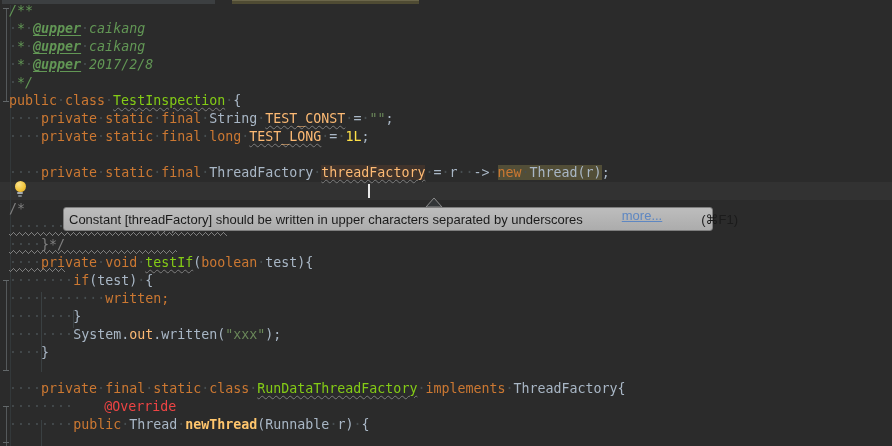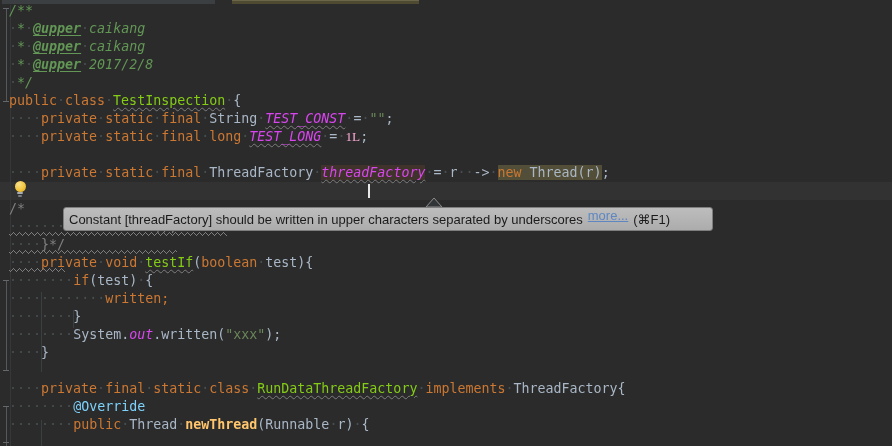--- a/index.html
+++ b/index.html
@@ -23,25 +23,25 @@
   
   .code { position:absolute; left:9px; top:2px; right:0; z-index:3; font-size:13.3px; line-height:18px; }
   .code-line { height:18px; white-space:pre; }
   .ws { color:#474E51; font-style:normal; }
   .t-txt { color:#A9B7C6; }
   .t-kw  { color:#CC7832; }
   .t-doc { color:#629755; font-style:italic; }
   .t-doctag { color:#629755; font-style:italic; font-weight:bold; text-decoration:underline; text-underline-offset:2px; }
   .t-cmt { color:#808080; }
   .t-str { color:#6A8759; }
-  .t-num { color:#f9a8d4;font-family:Liberation Serif, serif; }
-  .t-fld { color:#d946ef; font-style:italic; }
+  .t-num { color:#fde047; }
+  .t-fld { color:#fdba74; }
   .t-clsn { color:#84cc16; }
   .t-mdecl { color:#FFC66D; font-weight:bold; }
-  .t-ann { color:#7dd3fc; }
+  .t-ann { color:#ef4444;margin-left:31px; }
   .t-w { text-decoration-line:underline; text-decoration-style:wavy; text-decoration-color:#7D7D7D; text-decoration-thickness:1px; text-underline-offset:2px; }
   .t-hlw { background:#40332B; }
   .t-hlo { background:#524E37; }
 
   
   .sq { position:absolute; height:4px; z-index:4;
     background-image:
       linear-gradient(135deg, transparent 42%, #7D7D7D 42%, #7D7D7D 58%, transparent 58%),
       linear-gradient(45deg,  transparent 42%, #7D7D7D 42%, #7D7D7D 58%, transparent 58%);
     background-size:6px 4px, 6px 4px;
@@ -57,21 +57,21 @@
   .bulb .glass { width:11px; height:11px; border-radius:50%; margin:0 auto;
     background:radial-gradient(circle at 35% 30%, #FBE38A 0%, #F2C63E 55%, #D9A427 100%); }
   .bulb .base { width:6px; height:2px; background:#A7ADB0; margin:0 auto; border-radius:1px; }
   .bulb .base2 { width:4px; height:1.5px; background:#787E81; margin:1px auto 0; border-radius:1px; }
 
   
   .tt-arrow { position:absolute; left:425px; top:197px; z-index:6; }
   .tooltip { position:absolute; left:63px; top:207px; width:650px; height:24px; box-sizing:border-box;
     background:linear-gradient(#BDBDBD, #ACACAC); border:1px solid #7E7E7E; border-radius:3px;
     display:flex; align-items:center; padding:0 8px 0 5px; z-index:6;
-    font-family:"Liberation Sans", sans-serif; font-size:13px; color:#1B1B1B; white-space:nowrap; }
+    font-family:"Liberation Sans", sans-serif; font-size:13px; color:#1B1B1B; white-space:nowrap;gap:34px; }
   .tooltip a { color:#5E87C2; text-decoration:underline; margin:0 5px 8px 5px; cursor:pointer; }
   .tooltip .shortcut { color:#1B1B1B; }
 </style>
 </head>
 <body>
 
 <div class="screen">
 
   <div class="tabstrip">
     <div class="tab-inactive"></div>

